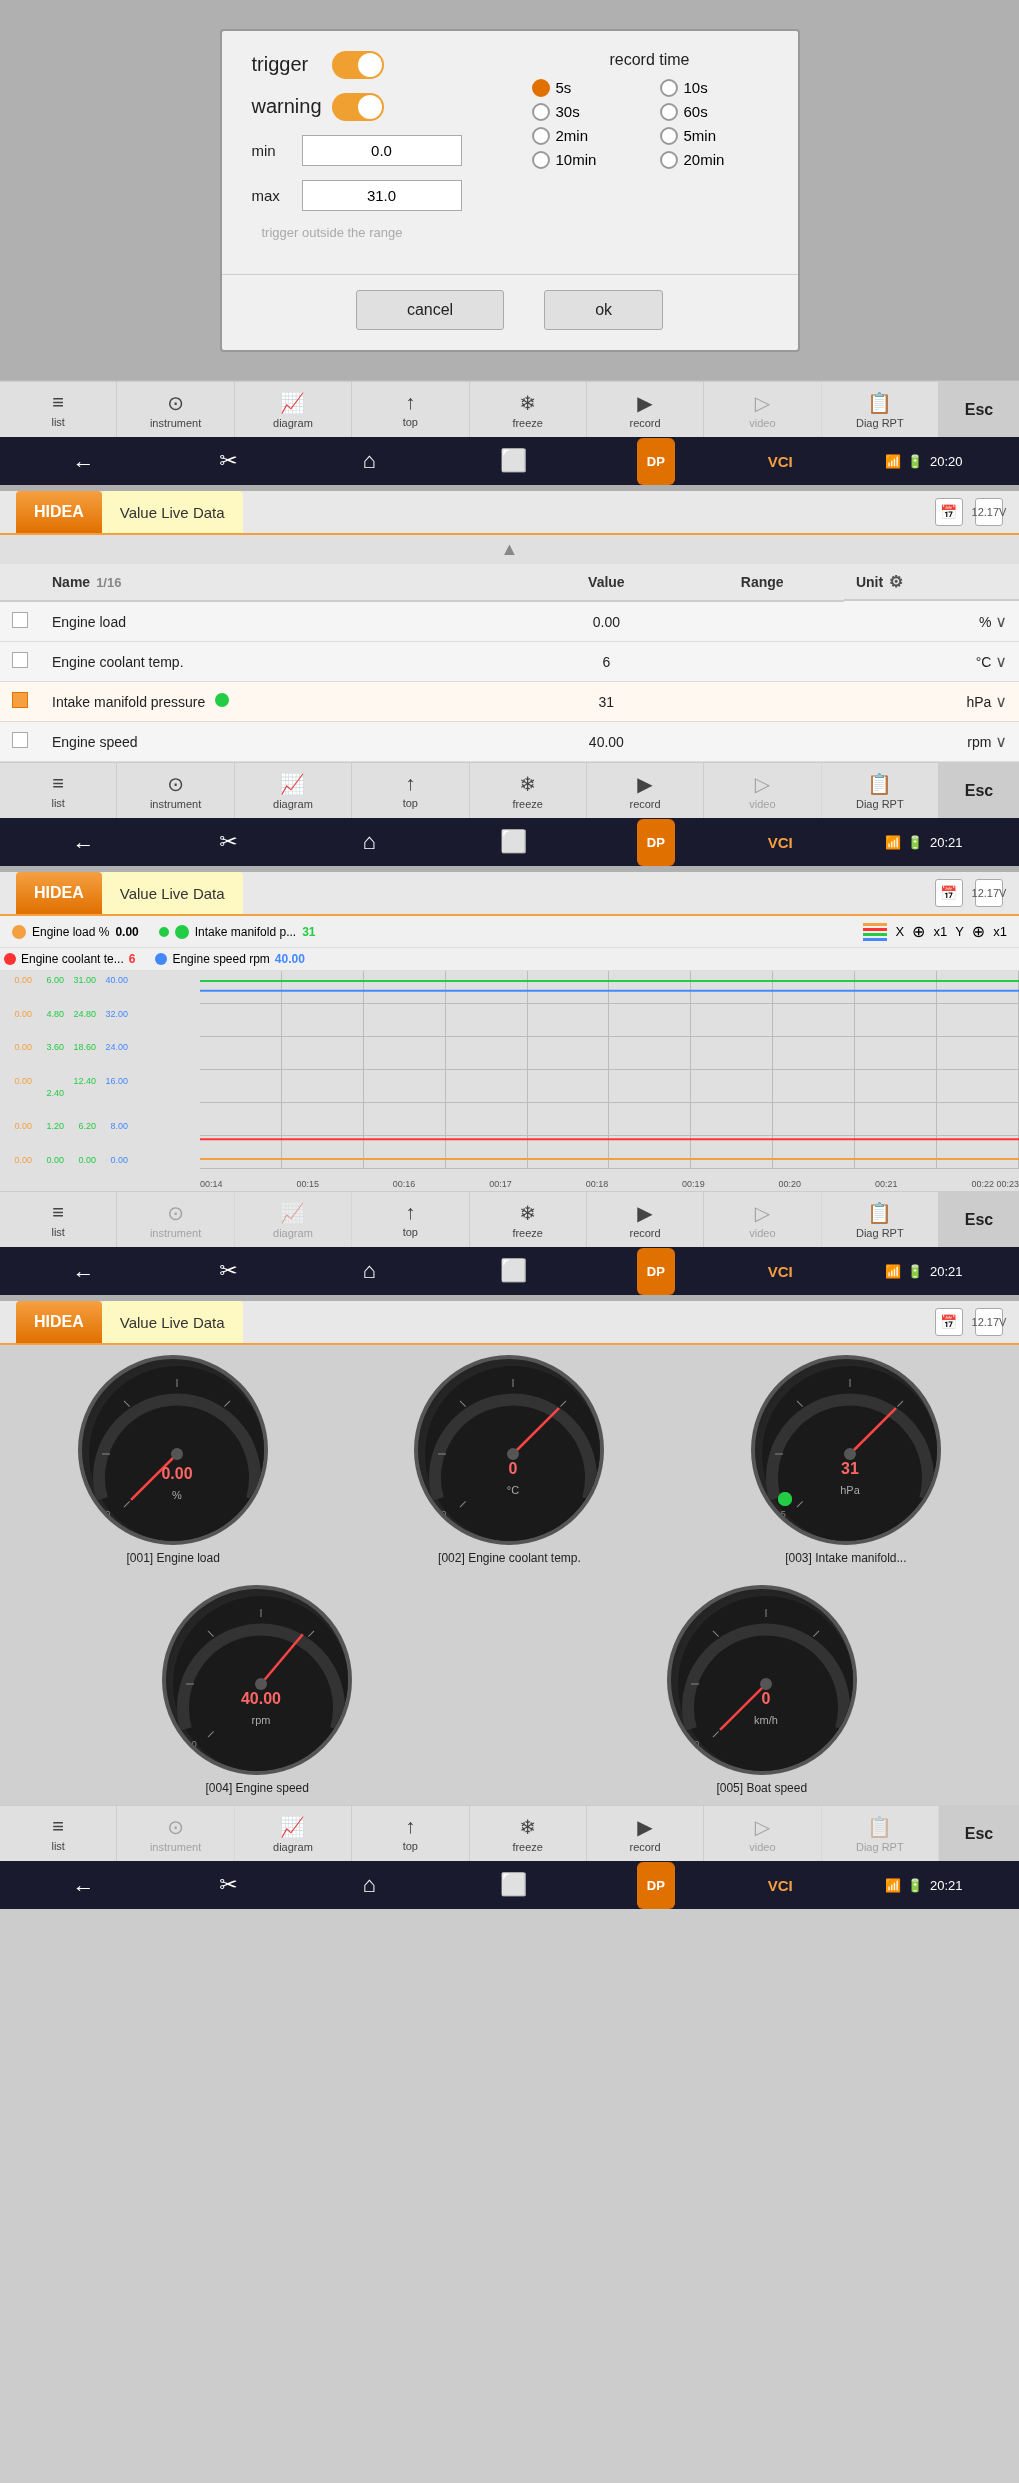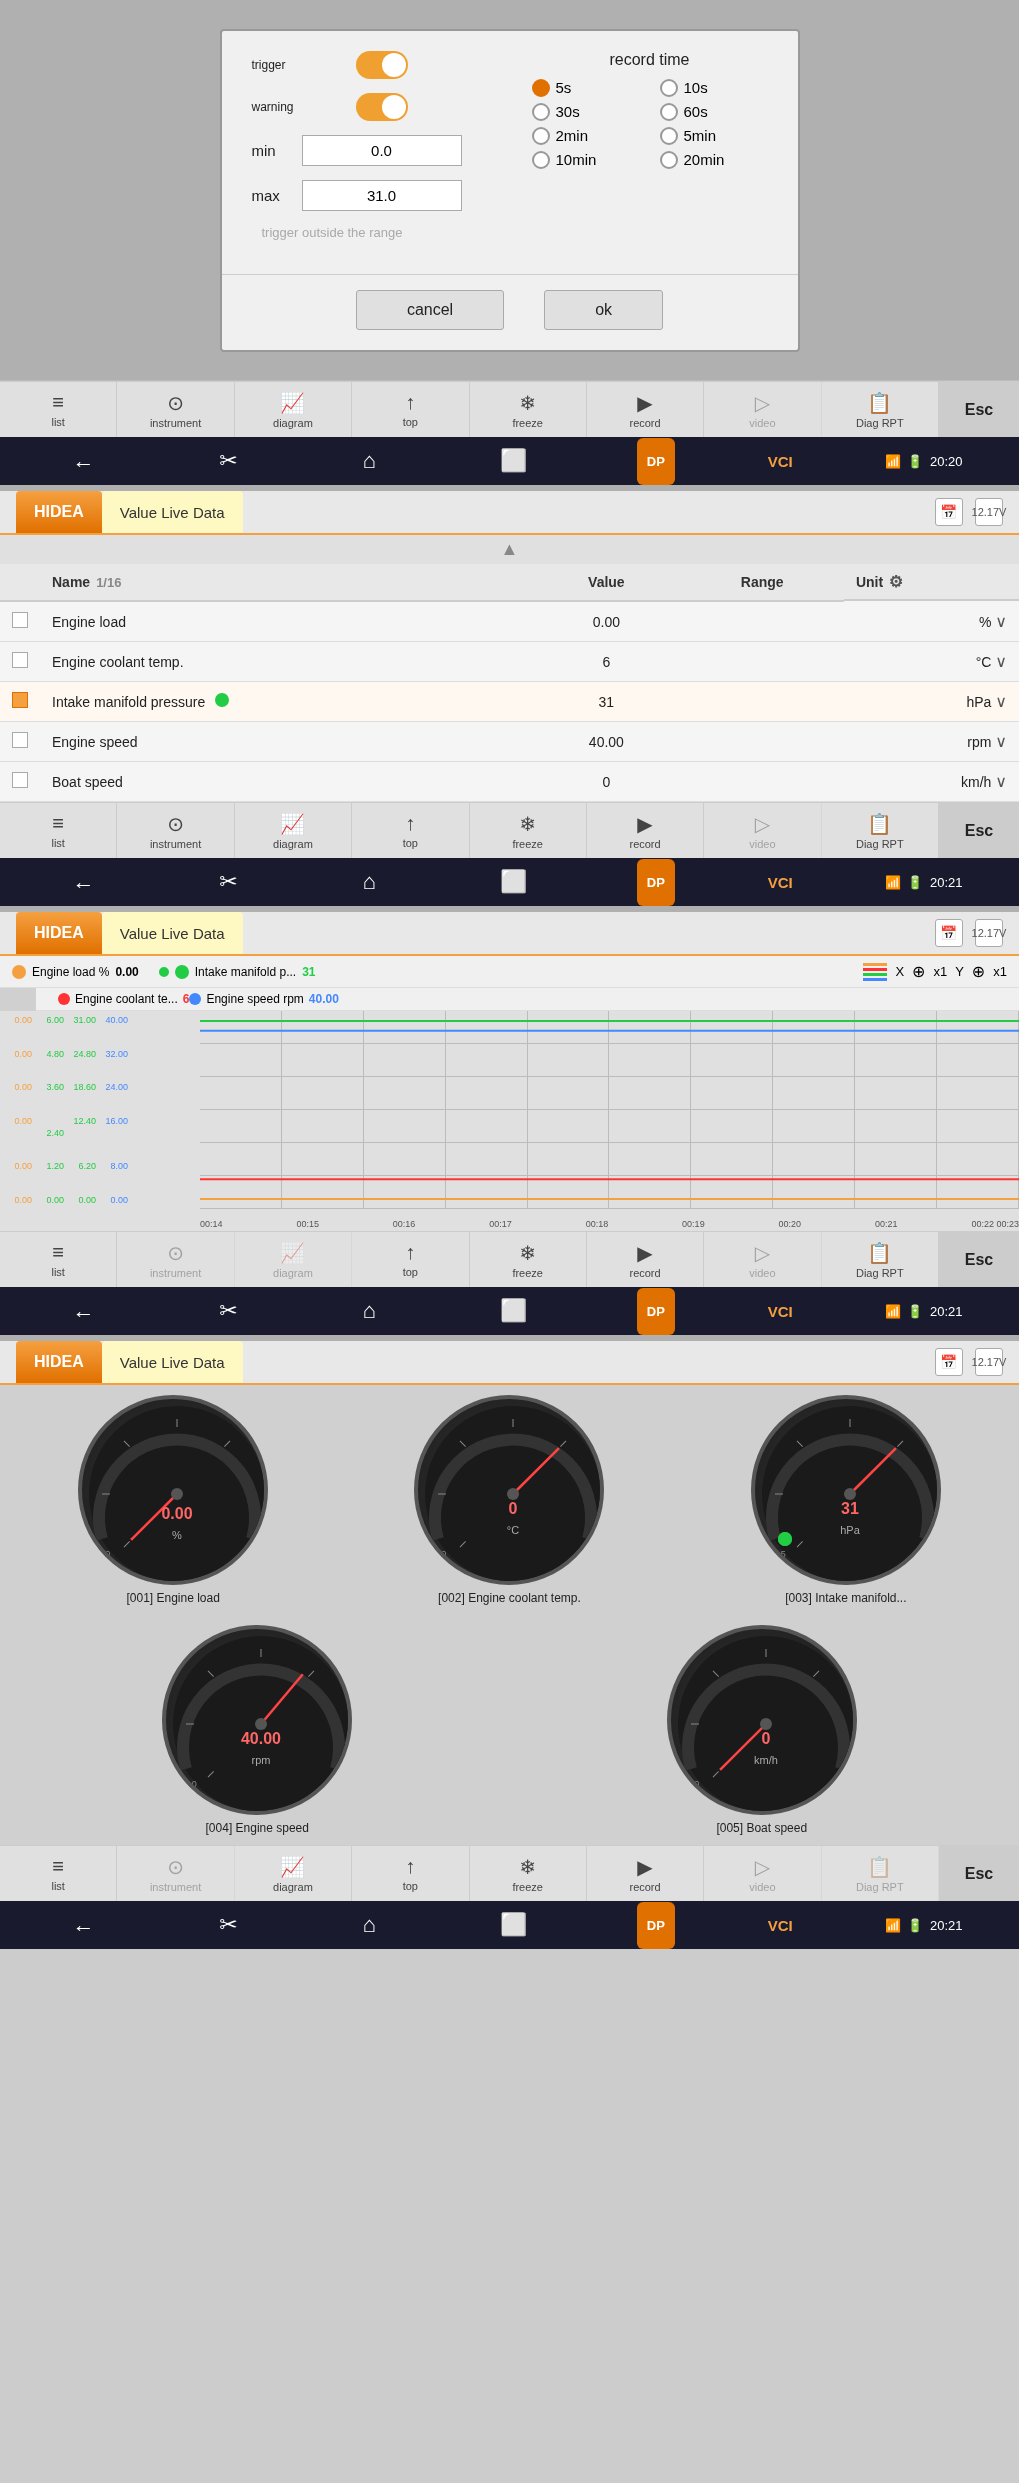--- a/index.html
+++ b/index.html
@@ -41,22 +41,22 @@
     }
     .modal-body {
       padding: 20px 30px;
     }
     .modal-row {
       display: flex;
       align-items: center;
       margin-bottom: 14px;
     }
     .modal-label {
-      width: 104px;
-      font-size: 12px;
+      width: 80px;
+      font-size: 20px;
       color: #222;
     }
     .toggle-switch {
       width: 52px;
       height: 28px;
       background: #f0a030;
       border-radius: 14px;
       position: relative;
     }
     .toggle-knob {
@@ -583,27 +583,20 @@
         <td class="range-col"></td>
         <td class="unit-col"><span>hPa</span> <span class="chevron-down">∨</span></td>
       </tr>
       <tr>
         <td class="checkbox-cell"><span class="empty-checkbox"></span></td>
         <td>Engine speed</td>
         <td class="value-col">40.00</td>
         <td class="range-col"></td>
         <td class="unit-col"><span>rpm</span> <span class="chevron-down">∨</span></td>
       </tr>
-      <tr>
-        <td class="checkbox-cell"><span class="empty-checkbox"></span></td>
-        <td>Boat speed</td>
-        <td class="value-col">0</td>
-        <td class="range-col"></td>
-        <td class="unit-col"><span>km/h</span> <span class="chevron-down">∨</span></td>
-      </tr>
     </tbody>
   </table>
 
   <div class="bottom-toolbar">
     <div class="toolbar-item">
       <span class="toolbar-icon">≡</span>
       <span>list</span>
     </div>
     <div class="toolbar-item">
       <span class="toolbar-icon">⊙</span>
@@ -691,21 +684,21 @@
       </div>
       <span>X</span>
       <span style="font-size:16px;">⊕</span>
       <span>x1</span>
       <span>Y</span>
       <span style="font-size:16px;">⊕</span>
       <span>x1</span>
     </div>
   </div>
 
-  <div style="background:#f0f0f0;padding:4px 22px;display:flex;border-bottom:1px solid #ddd;margin-left:36px;">
+  <div style="background:#f0f0f0;padding:4px 4px;display:flex;gap:20px;border-bottom:1px solid #ddd;">
     <div style="display:flex;align-items:center;gap:5px;">
       <div style="width:12px;height:12px;border-radius:50%;background:#ff3333;"></div>
       <span style="font-size:12px;">Engine coolant te...</span>
       <span style="font-size:12px;font-weight:bold;color:#ff3333;">6</span>
     </div>
     <div style="display:flex;align-items:center;gap:5px;">
       <div style="width:12px;height:12px;border-radius:50%;background:#4488ff;"></div>
       <span style="font-size:12px;">Engine speed rpm</span>
       <span style="font-size:12px;font-weight:bold;color:#4488ff;">40.00</span>
     </div>

